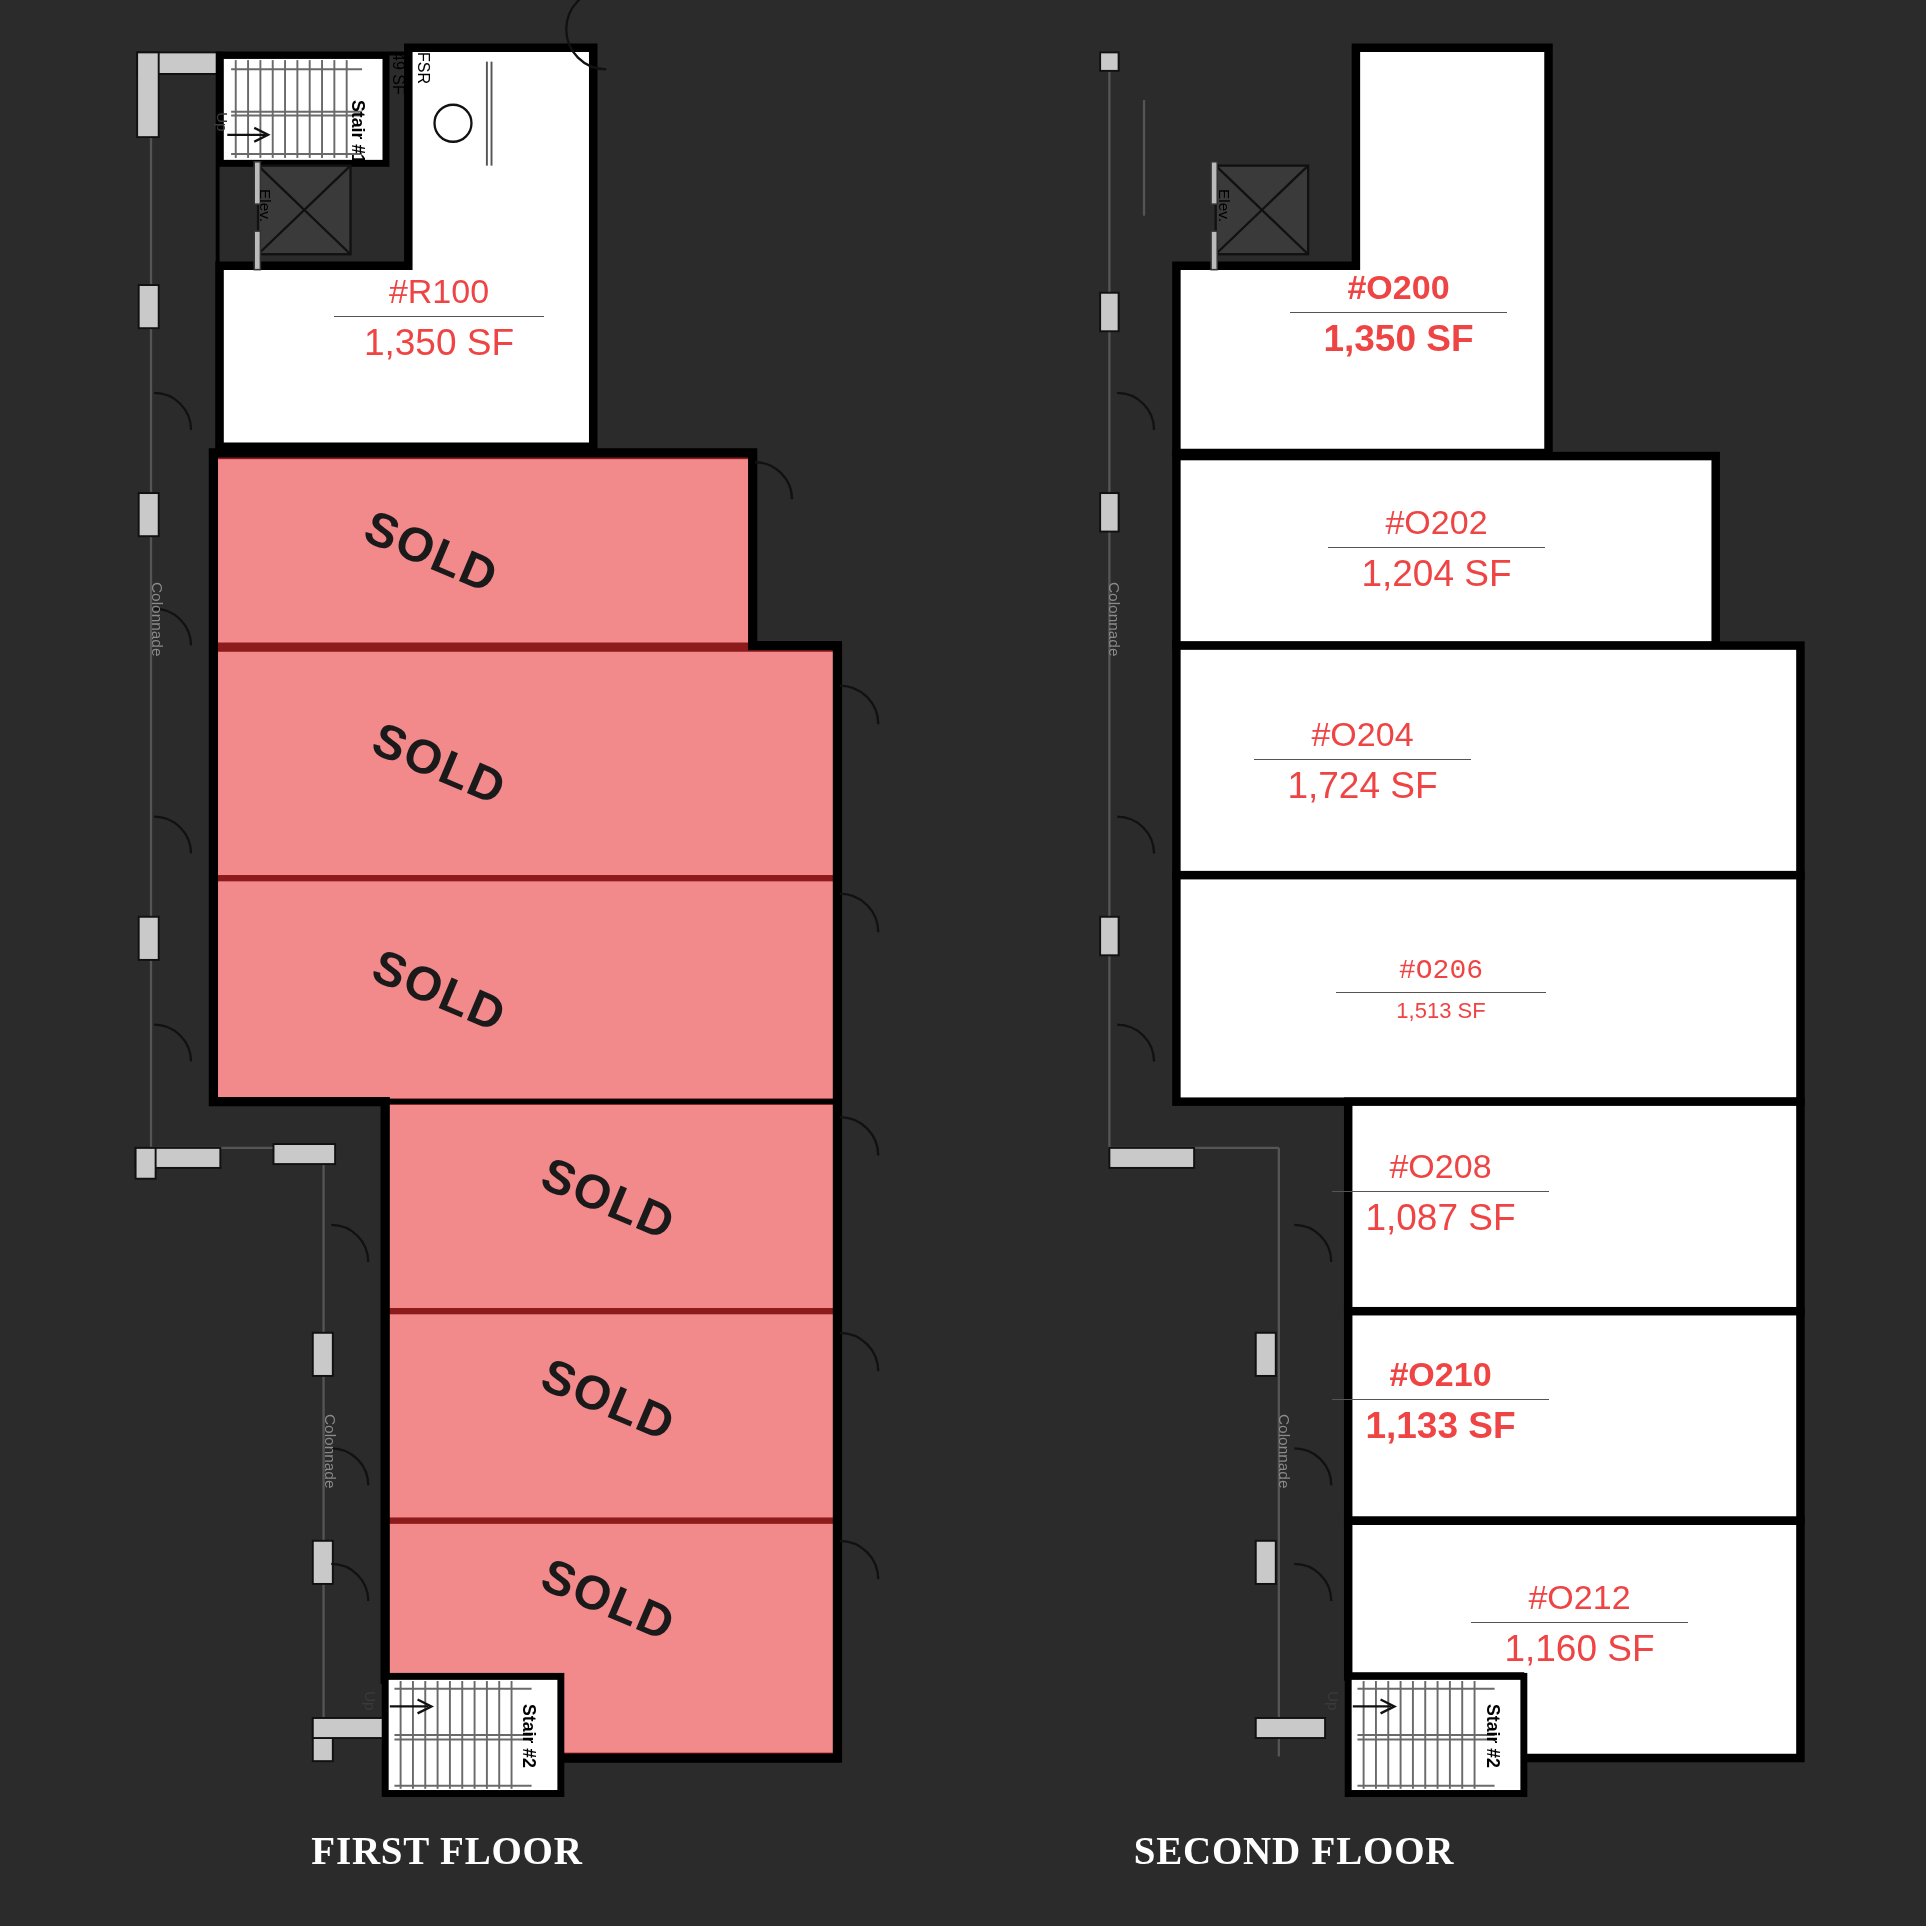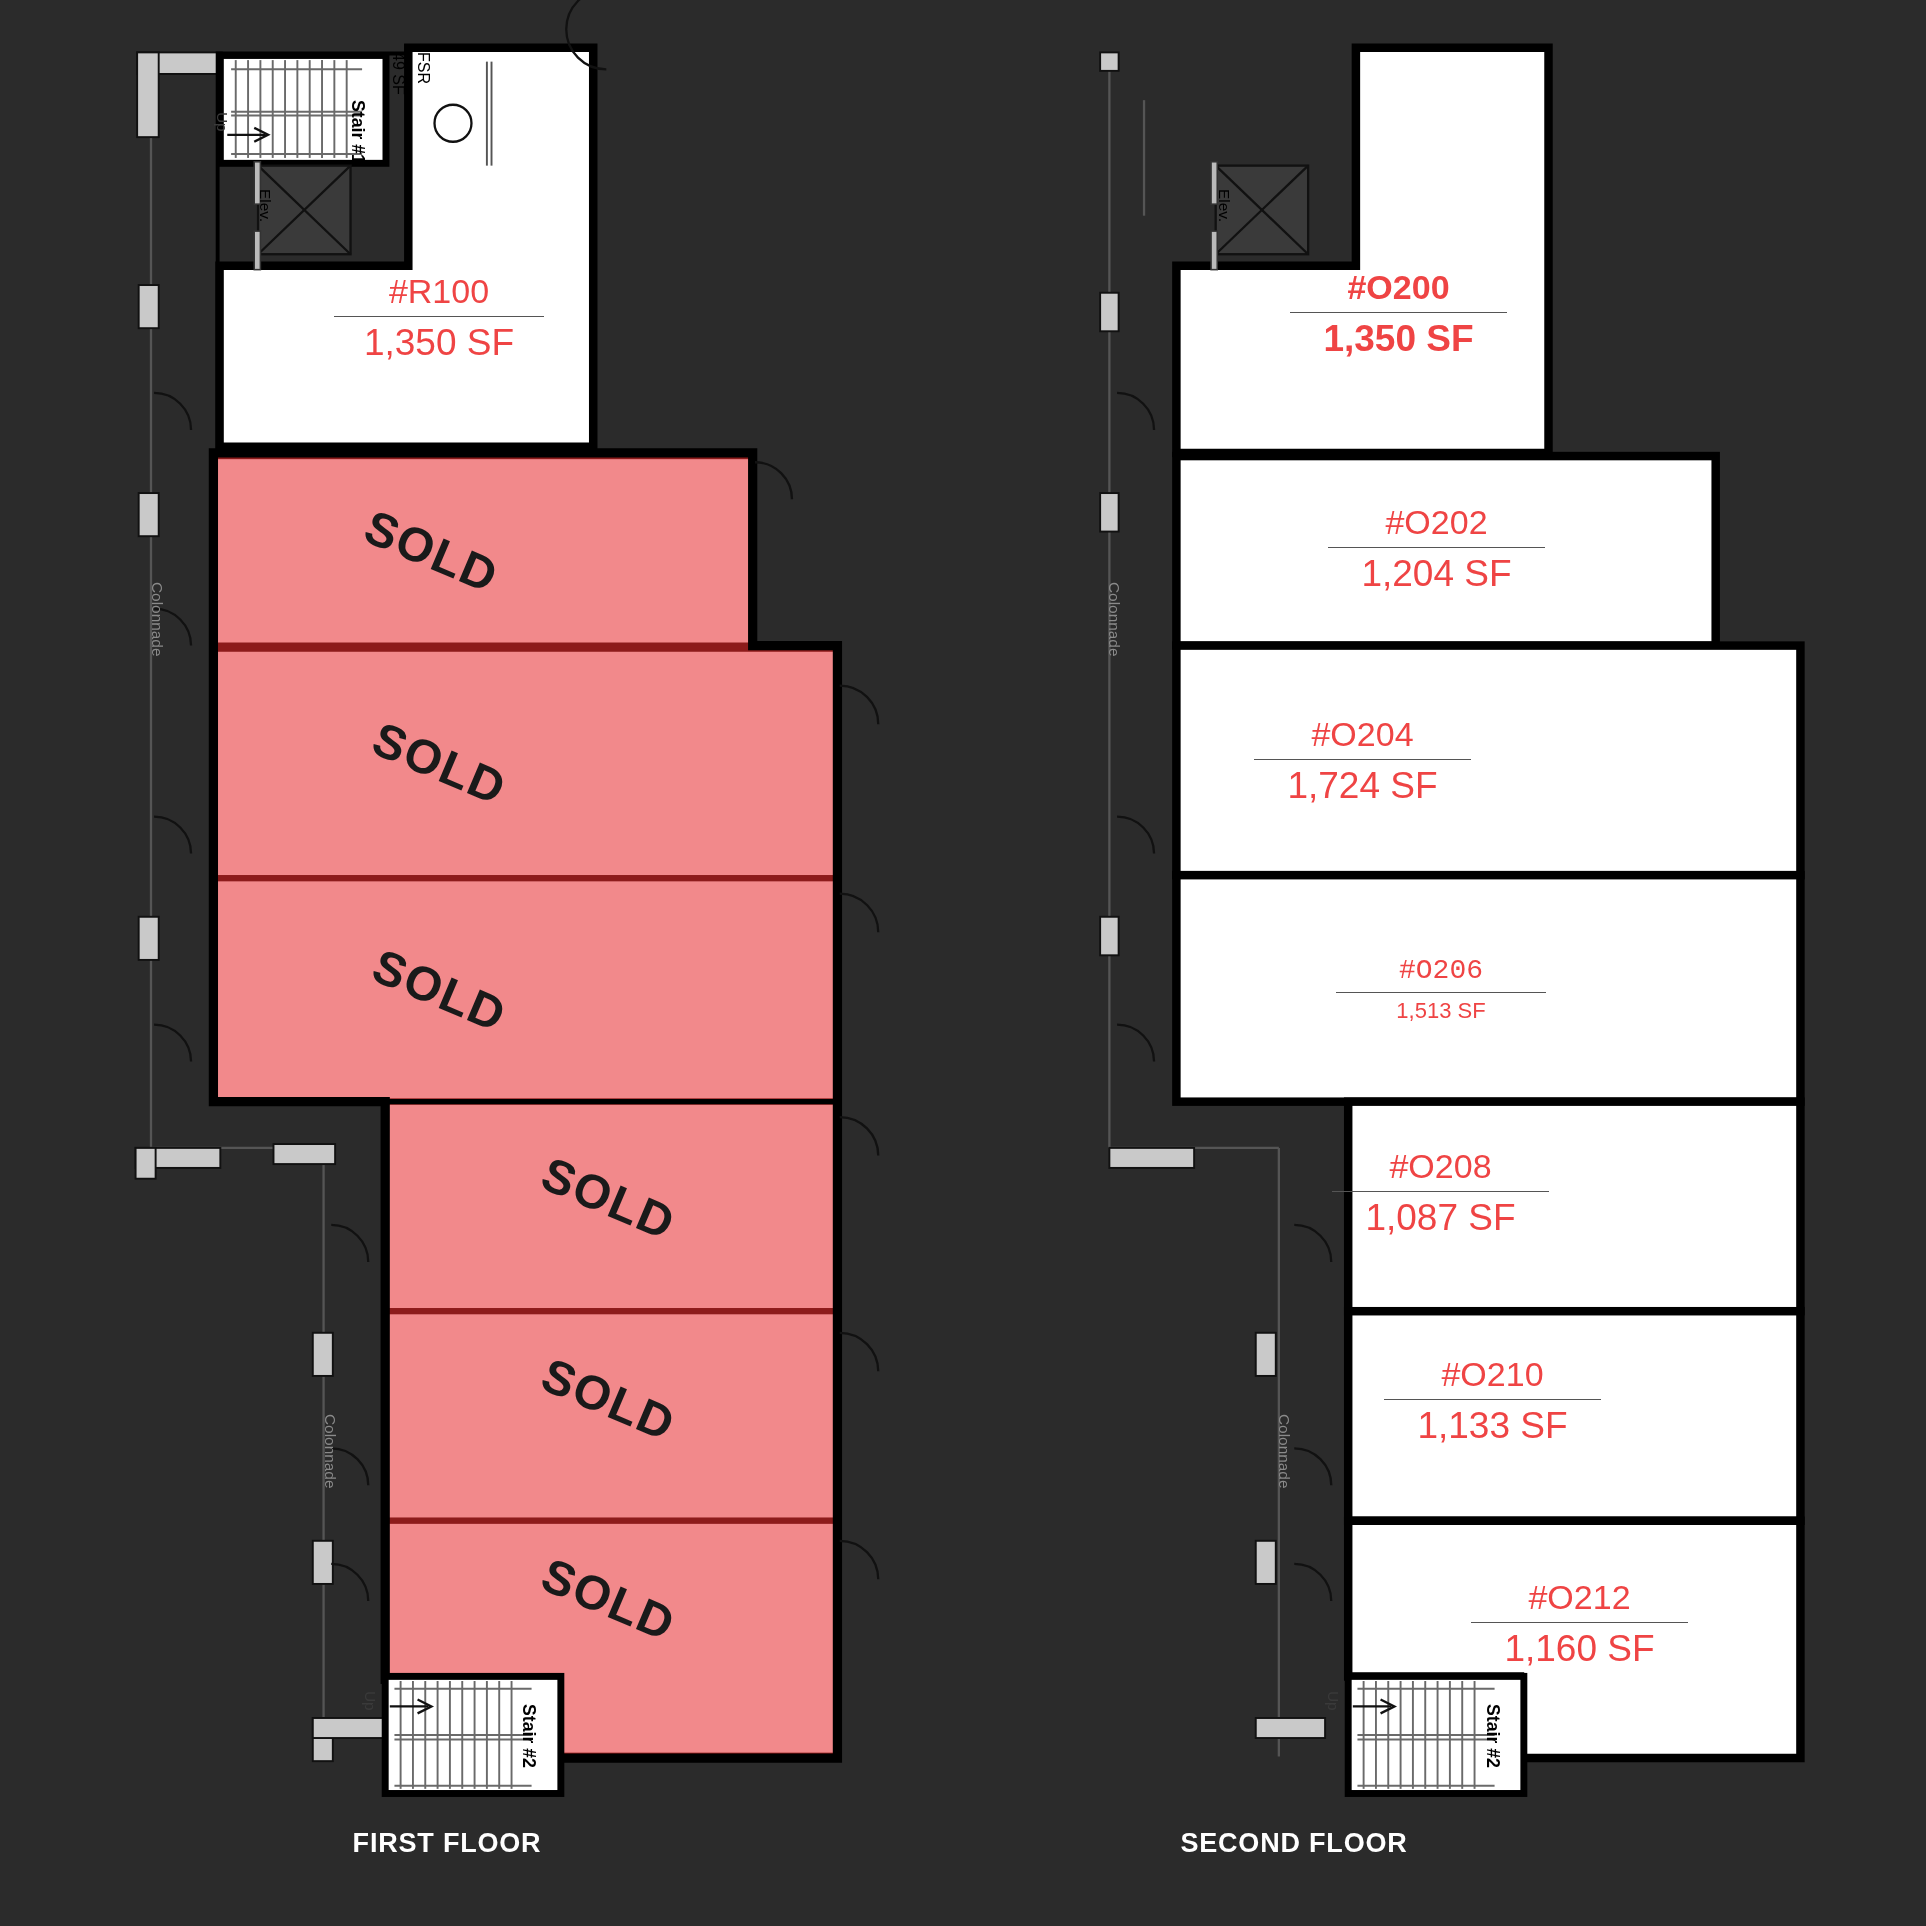--- a/index.html
+++ b/index.html
@@ -8,24 +8,25 @@
     background:#2b2b2b;
     font-family:"Liberation Sans", sans-serif;
     overflow:hidden;
     position:relative;
   }
   .plan{position:absolute;top:0;left:0;width:1926px;height:1926px;}
   .floor-title{
     position:absolute;
     color:#ffffff;
     font-weight:bold;
-    font-size:27px;
+    font-size:39px;
     letter-spacing:0.8px;
     text-align:center;
     white-space:nowrap;
+    font-family:Liberation Serif, serif;
   }
   #first-floor-title{left:139px;top:1828px;width:616px;}
   #second-floor-title{left:986px;top:1828px;width:616px;}
 
   
   .unit-label{
     position:absolute;
     text-align:center;
     color:#ef4444;
     font-family:"Liberation Sans", sans-serif;
@@ -342,21 +343,21 @@
   <span class="rule"></span>
   <span class="uarea">1,513 SF</span>
 </div>
 
 <div class="unit-label" style="left:1329px;top:1137px;width:223px;">
   <span class="uname">#O208</span>
   <span class="rule"></span>
   <span class="uarea">1,087 SF</span>
 </div>
 
-<div class="unit-label" style="left:1381px;top:1345px;width:223px;">
+<div class="unit-label" style="left:1329px;top:1345px;width:223px;font-weight:bold;">
   <span class="uname">#O210</span>
   <span class="rule"></span>
   <span class="uarea">1,133 SF</span>
 </div>
 
 <div class="unit-label" style="left:1468px;top:1568px;width:223px;">
   <span class="uname">#O212</span>
   <span class="rule"></span>
   <span class="uarea">1,160 SF</span>
 </div>

